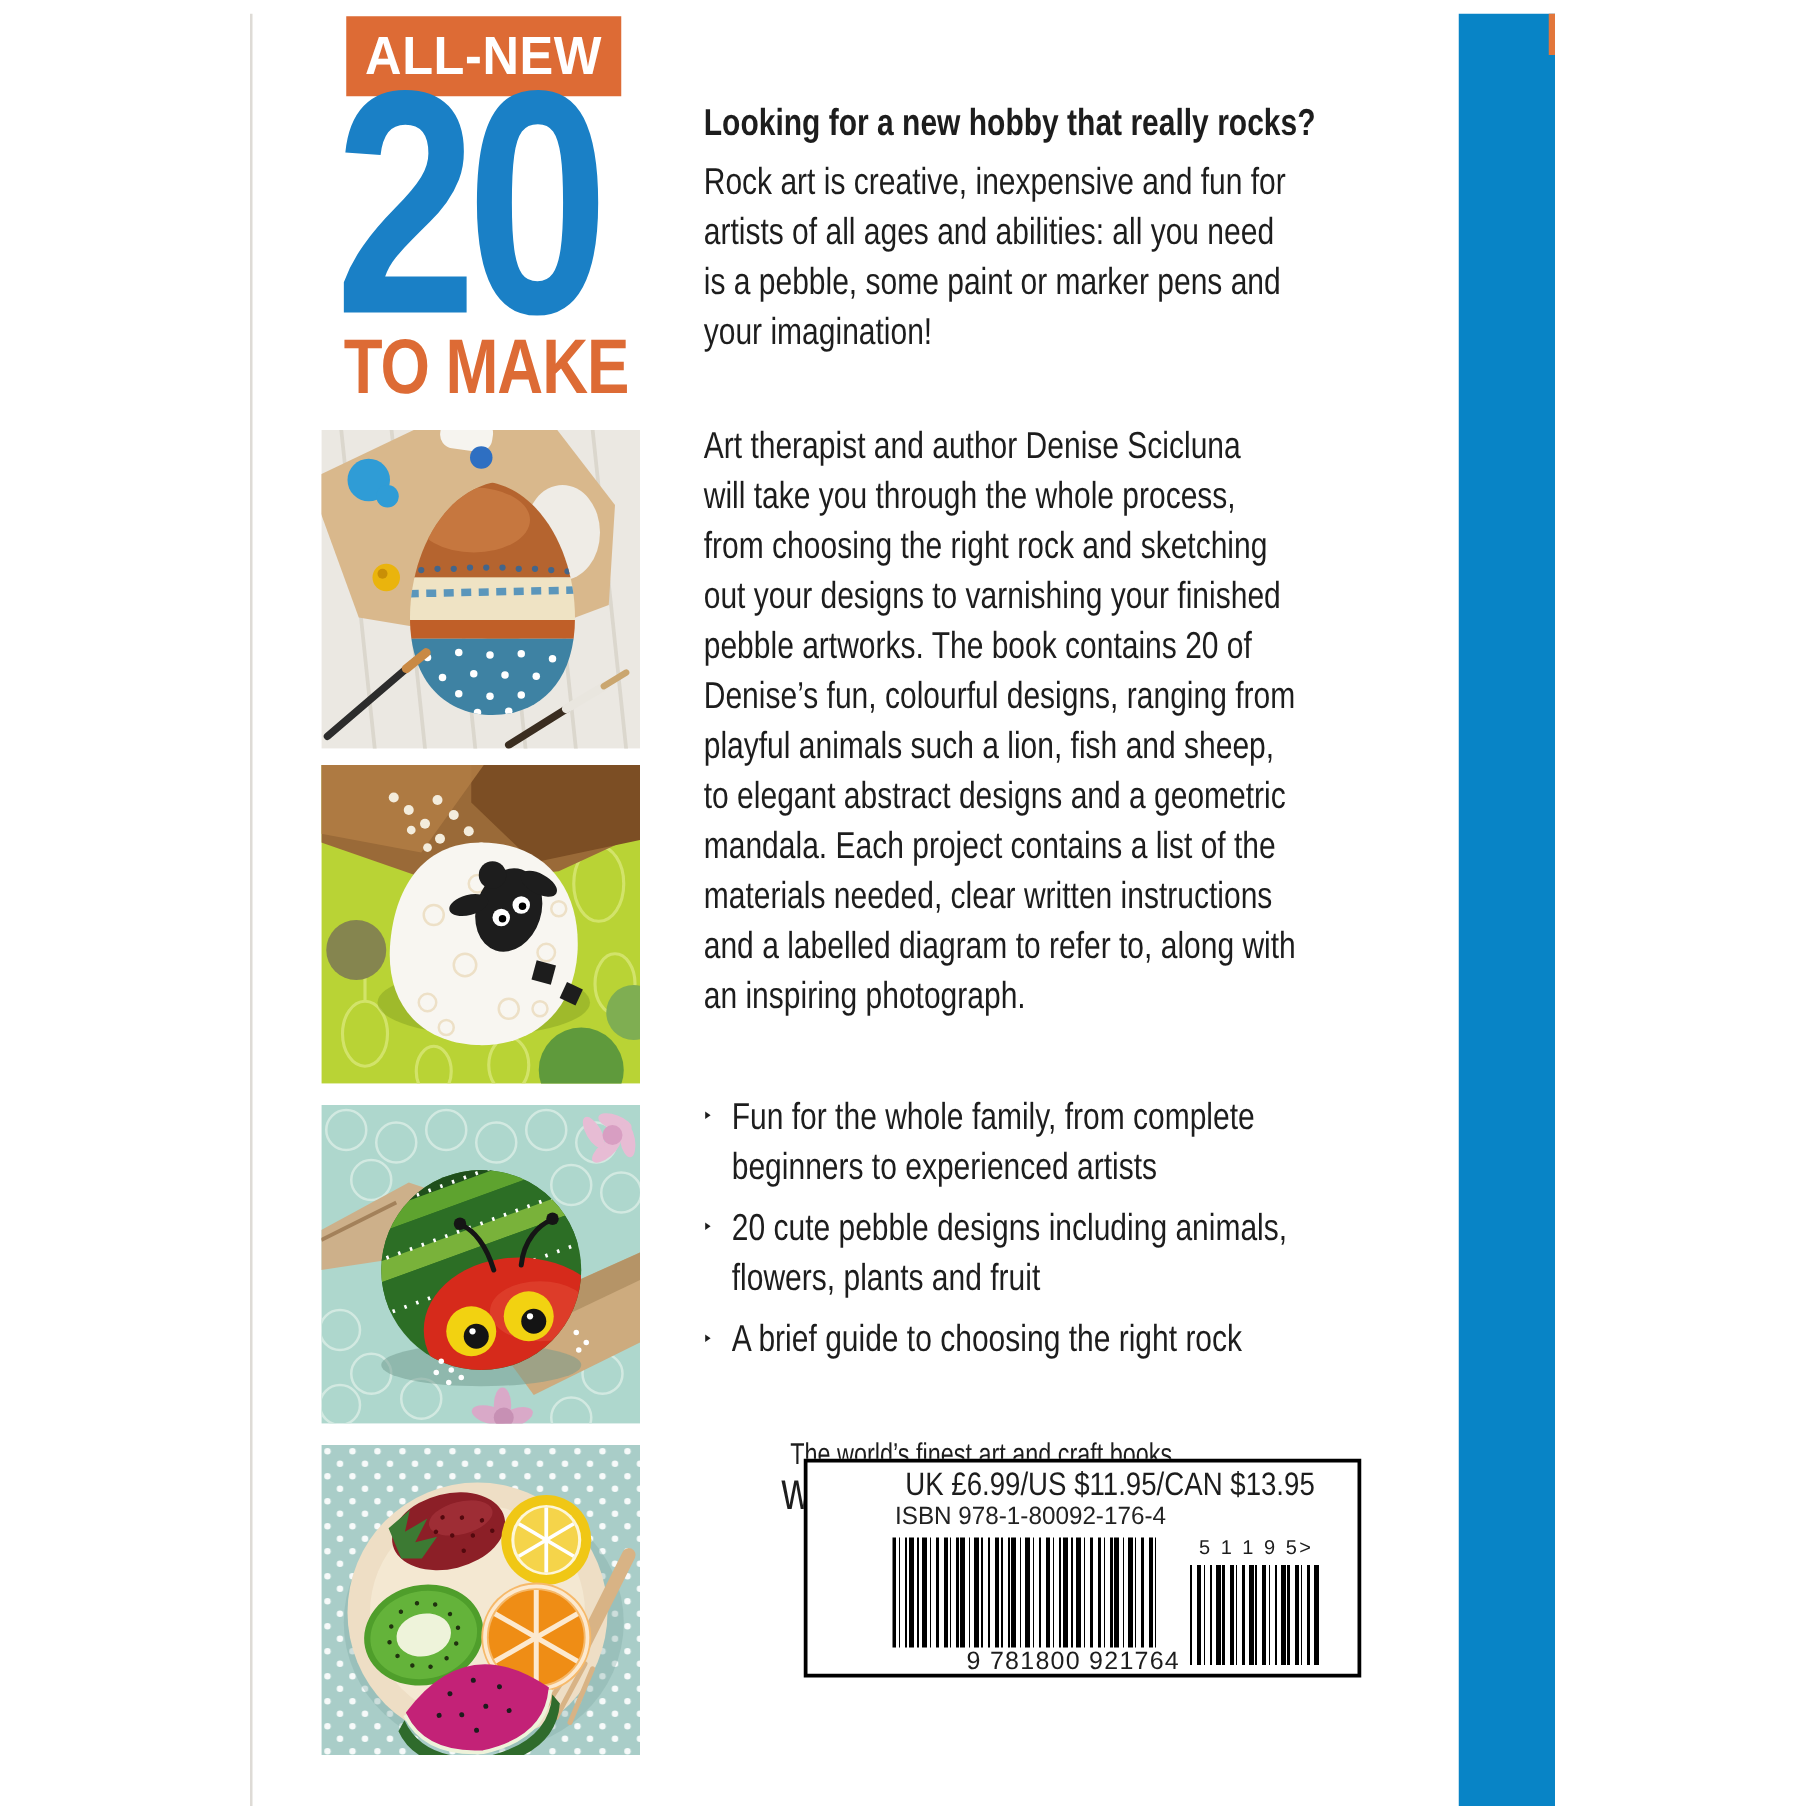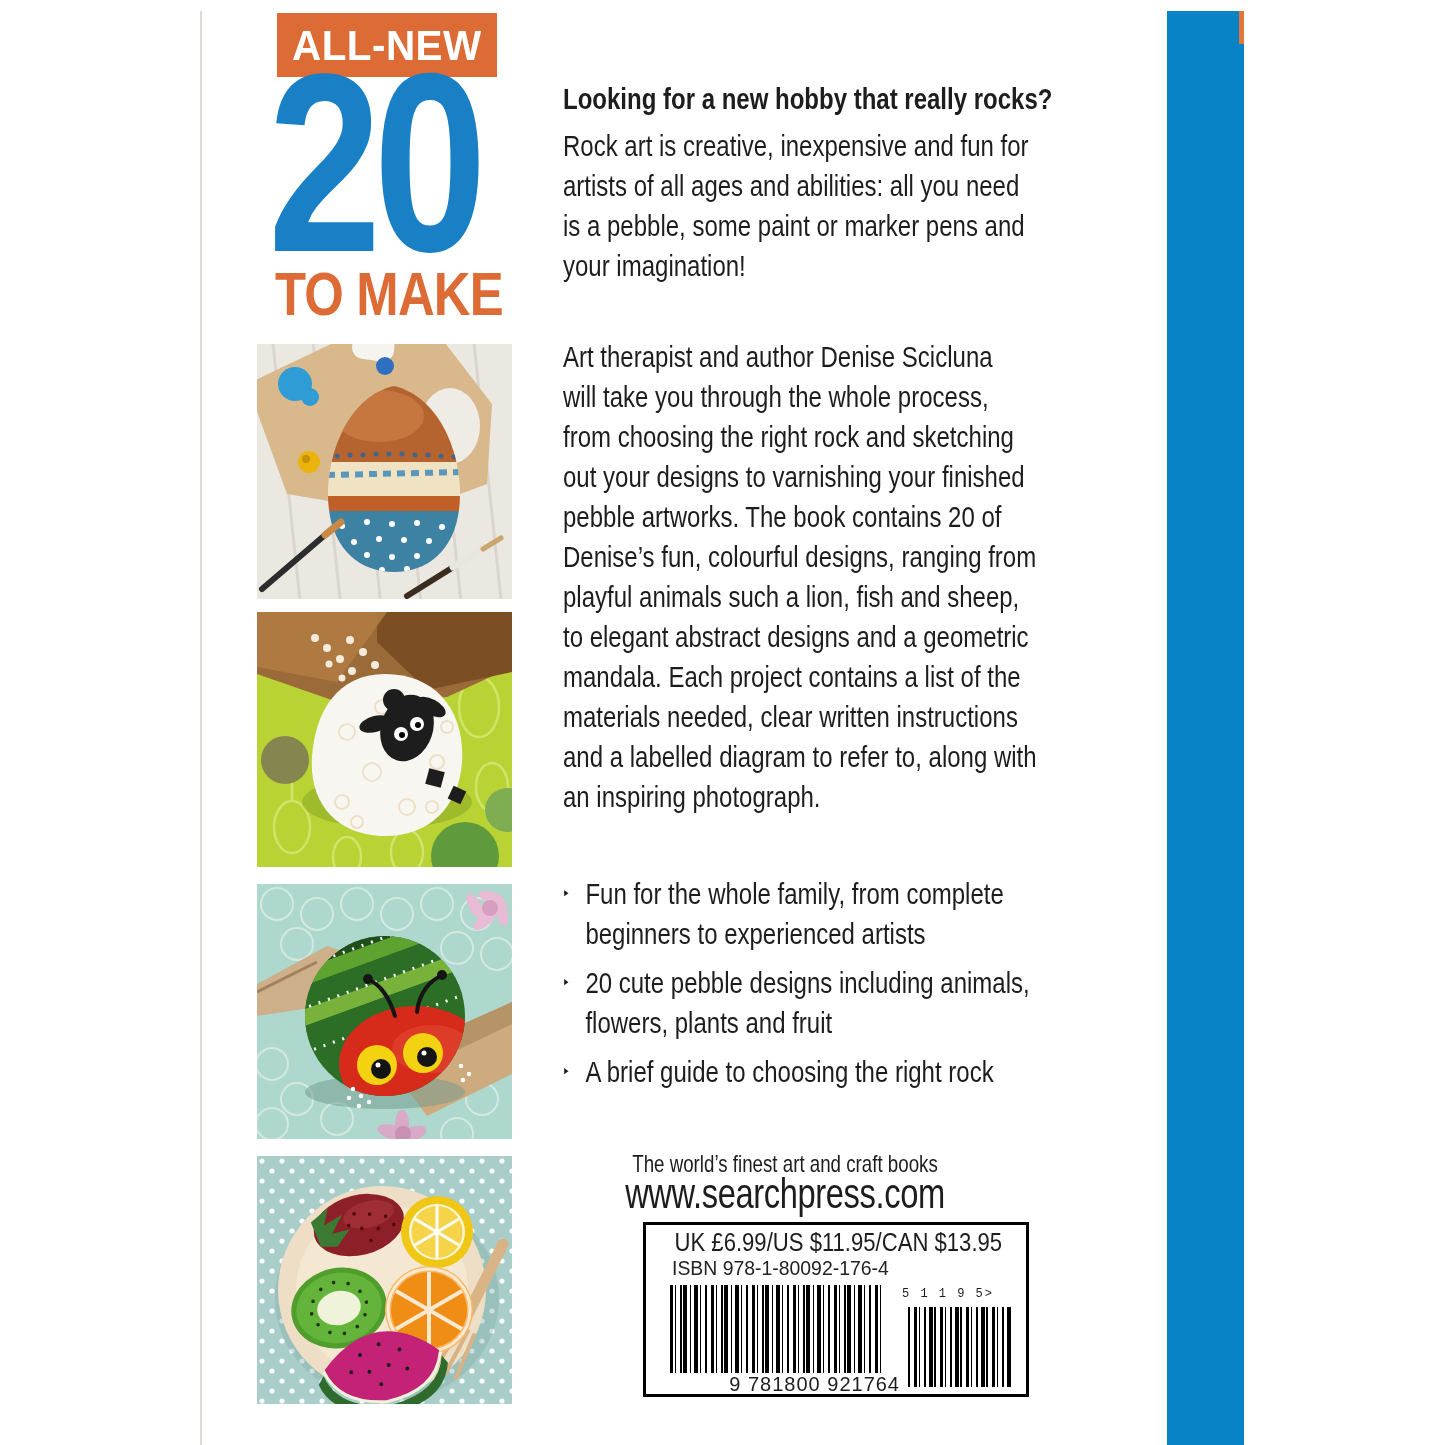--- a/index.html
+++ b/index.html
@@ -50,35 +50,35 @@
   .bullets li{display:flex;margin:0 0 9px 0;font-size:30px;line-height:40px;}
   .bullets .mark{width:28px;flex:0 0 28px;font-size:21px;line-height:40px;color:var(--ink);}
   .bullets .txt{white-space:pre-line;}
 
   
   .tagline{position:absolute;left:563px;top:1140px;width:444px;text-align:center;
            font-size:24px;line-height:26px;transform:scaleX(0.78);}
   .website{position:absolute;left:563px;top:1158px;width:444px;text-align:center;
            font-size:43px;line-height:48px;letter-spacing:-0.5px;transform:scaleX(0.76);}
 
-  .barcode-box{position:absolute;left:643px;top:1211px;width:386px;height:175px;
-               border:3px solid #000;background:#fff;box-sizing:border-box;}
+  .barcode-box{position:absolute;left:643px;top:1156px;width:446px;height:175px;
+               border:3px solid #000;background:#fff;box-sizing:border-box;padding-left:44px;}
   .prices{margin-top:3px;text-align:center;font-size:26px;line-height:29px;transform:scaleX(0.85);white-space:nowrap;}
   .isbn{margin:0 0 0 26px;font-size:20px;line-height:23px;color:#222;transform:scaleX(0.97);transform-origin:left top;}
   .bars-area{position:relative;height:112px;margin-top:3px;}
   .ean-bars{position:absolute;left:24px;top:2px;width:214px;height:88px;background-color:#fff;
     background-image:repeating-linear-gradient(90deg,
       #000 0 3px,#fff 3px 5px,#000 5px 6px,#fff 6px 10px,
       #000 10px 12px,#fff 12px 13px,#000 13px 17px,#fff 17px 20px,
       #000 20px 21px,#fff 21px 24px,#000 24px 28px,#fff 28px 30px,
       #000 30px 31px,#fff 31px 35px,#000 35px 37px,#fff 37px 41px);}
   .ean-digits{position:absolute;left:8px;top:90px;width:246px;text-align:right;
       font-size:20px;line-height:22px;letter-spacing:1px;white-space:nowrap;}
-  .addon-digits{position:absolute;left:256px;top:0;width:118px;
-      font-size:12px;line-height:22px;letter-spacing:2px;white-space:nowrap;font-family:Liberation Mono, monospace;}
+  .addon-digits{position:absolute;left:256px;top:0;width:118px;text-align:center;
+      font-size:16px;line-height:22px;letter-spacing:2px;white-space:nowrap;}
   .addon-bars{position:absolute;left:262px;top:24px;width:104px;height:80px;background-color:#fff;
     background-image:repeating-linear-gradient(90deg,
       #000 0 2px,#fff 2px 6px,#000 6px 9px,#fff 9px 11px,
       #000 11px 12px,#fff 12px 16px,#000 16px 18px,#fff 18px 21px,
       #000 21px 25px,#fff 25px 26px);}
 </style>
 </head>
 <body>
 
 <div class="page">

